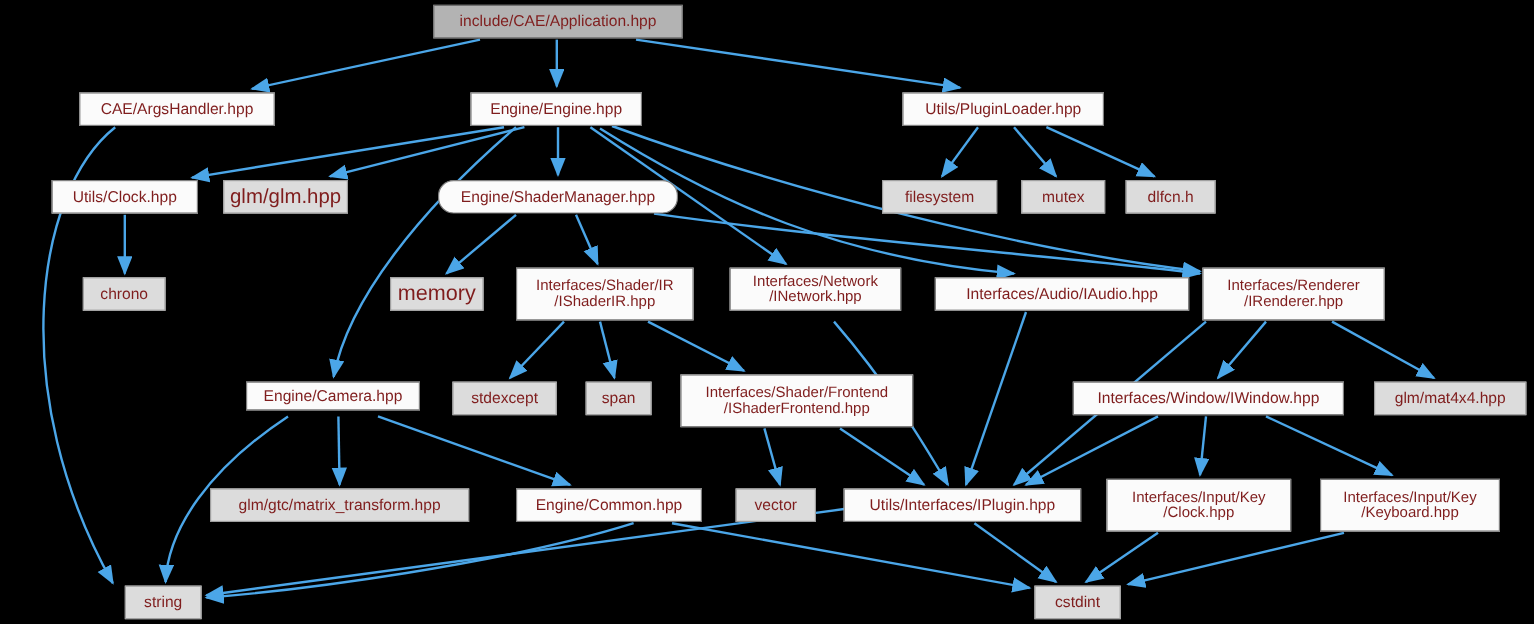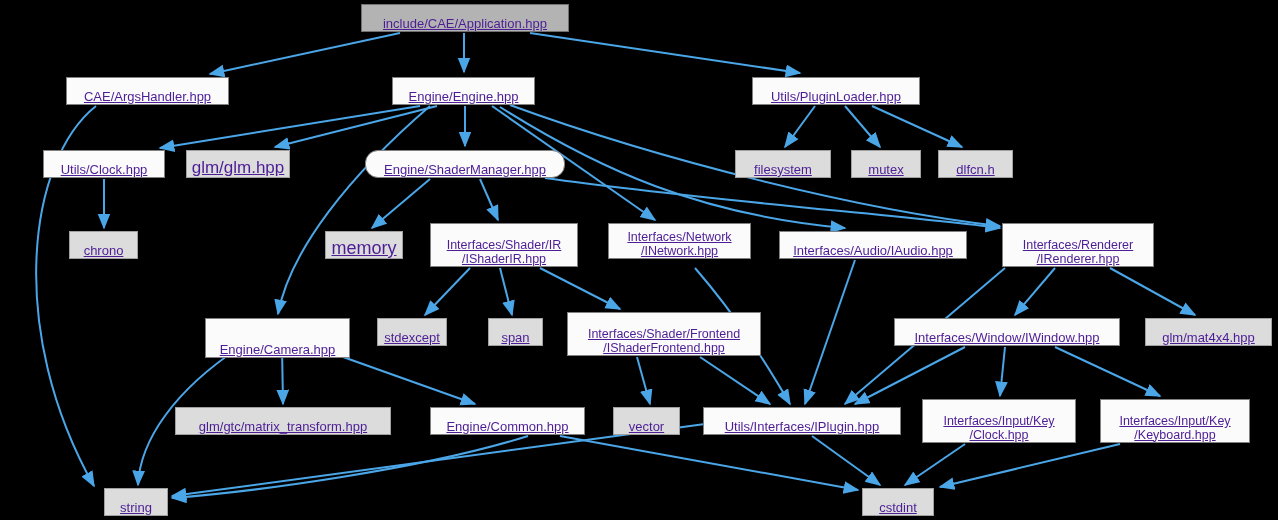--- a/index.html
+++ b/index.html
@@ -1,21 +1,21 @@
 <!DOCTYPE html>
 <html><head>
 <meta charset="utf-8">
 <style>
   html,body{margin:0;padding:0;background:#000;}
   #canvas{position:relative;width:1278px;height:520px;background:#000;overflow:hidden;
           font-family:"Liberation Sans",sans-serif;}
   #edges{position:absolute;left:0;top:0;width:1278px;height:520px;}
-  .node{position:absolute;box-sizing:border-box;display:flex;align-items:flex-end;
+  .node{position:absolute;box-sizing:border-box;display:flex;align-items:center;
         justify-content:center;text-align:center;border:1px solid #808080;
-        color:#4c1d95;line-height:1.08;white-space:pre;text-decoration:underline;}
+        color:#7f1d1d;line-height:1.08;white-space:pre;}
   .node.hdr{background:#fbfbfb;border-color:#808080;}
   .node.sys{background:#dcdcdc;border-color:#a0a0a0;}
   .node.root{background:#b3b3b3;border-color:#707070;}
   .node span{display:block;}
 </style>
 </head>
 <body>
 
 <div id="canvas">
   <svg id="edges" viewBox="0 0 1278 520">
@@ -75,24 +75,24 @@
       <div class="node hdr" style="left: 43px; top: 150px; width: 122px; height: 28px; font-size: 13px;"><div><span>Utils/Clock.hpp</span></div></div>
       <div class="node sys" style="left: 186px; top: 150px; width: 104px; height: 28px; font-size: 17px;"><div><span>glm/glm.hpp</span></div></div>
       <div class="node hdr" style="left: 365px; top: 150px; width: 200px; height: 28px; font-size: 13px; border-radius: 13px;"><div><span>Engine/ShaderManager.hpp</span></div></div>
       <div class="node sys" style="left: 735px; top: 150px; width: 96px; height: 28px; font-size: 13px;"><div><span>filesystem</span></div></div>
       <div class="node sys" style="left: 851px; top: 150px; width: 70px; height: 28px; font-size: 13px;"><div><span>mutex</span></div></div>
       <div class="node sys" style="left: 938px; top: 150px; width: 75px; height: 28px; font-size: 13px;"><div><span>dlfcn.h</span></div></div>
       <div class="node sys" style="left: 69px; top: 231px; width: 69px; height: 28px; font-size: 13px;"><div><span>chrono</span></div></div>
       <div class="node sys" style="left: 325px; top: 231px; width: 78px; height: 28px; font-size: 18px;"><div><span>memory</span></div></div>
       <div class="node hdr" style="left: 430px; top: 223px; width: 148px; height: 44px; font-size: 12.5px;"><div><span>Interfaces/Shader/IR</span><span>/IShaderIR.hpp</span></div></div>
       <div class="node hdr" style="left: 608px; top: 223px; width: 143px; height: 36px; font-size: 12.5px;"><div><span>Interfaces/Network</span><span>/INetwork.hpp</span></div></div>
-      <div class="node hdr" style="left: 779px; top: 231px; width: 188px; height: 28px; font-size: 13px;"><div><span>Interfaces/Audio/IAudio.hpp</span></div></div>
+      <div class="node hdr" style="left: 779px; top: 231px; width: 212px; height: 28px; font-size: 13px;"><div><span>Interfaces/Audio/IAudio.hpp</span></div></div>
       <div class="node hdr" style="left: 1002px; top: 223px; width: 152px; height: 44px; font-size: 12.5px;"><div><span>Interfaces/Renderer</span><span>/IRenderer.hpp</span></div></div>
-      <div class="node hdr" style="left: 205px; top: 318px; width: 145px; height: 40px; font-size: 13px;"><div><span>Engine/Camera.hpp</span></div></div>
-      <div class="node sys" style="left: 377px; top: 318px; width: 70px; height: 28px; font-size: 13px;"><div><span>stdexcept</span></div></div>
+      <div class="node hdr" style="left: 205px; top: 318px; width: 145px; height: 24px; font-size: 13px;"><div><span>Engine/Camera.hpp</span></div></div>
+      <div class="node sys" style="left: 377px; top: 318px; width: 87px; height: 28px; font-size: 13px;"><div><span>stdexcept</span></div></div>
       <div class="node sys" style="left: 488px; top: 318px; width: 55px; height: 28px; font-size: 13px;"><div><span>span</span></div></div>
       <div class="node hdr" style="left: 567px; top: 312px; width: 194px; height: 44px; font-size: 12.5px;"><div><span>Interfaces/Shader/Frontend</span><span>/IShaderFrontend.hpp</span></div></div>
       <div class="node hdr" style="left: 894px; top: 318px; width: 226px; height: 28px; font-size: 13px;"><div><span>Interfaces/Window/IWindow.hpp</span></div></div>
       <div class="node sys" style="left: 1145px; top: 318px; width: 127px; height: 28px; font-size: 13px;"><div><span>glm/mat4x4.hpp</span></div></div>
       <div class="node sys" style="left: 175px; top: 407px; width: 216px; height: 28px; font-size: 13px;"><div><span>glm/gtc/matrix_transform.hpp</span></div></div>
       <div class="node hdr" style="left: 430px; top: 407px; width: 155px; height: 28px; font-size: 13px;"><div><span>Engine/Common.hpp</span></div></div>
       <div class="node sys" style="left: 613px; top: 407px; width: 67px; height: 28px; font-size: 13px;"><div><span>vector</span></div></div>
       <div class="node hdr" style="left: 703px; top: 407px; width: 198px; height: 28px; font-size: 13px;"><div><span>Utils/Interfaces/IPlugin.hpp</span></div></div>
       <div class="node hdr" style="left: 922px; top: 399px; width: 154px; height: 44px; font-size: 12.5px;"><div><span>Interfaces/Input/Key</span><span>/Clock.hpp</span></div></div>
       <div class="node hdr" style="left: 1100px; top: 399px; width: 150px; height: 44px; font-size: 12.5px;"><div><span>Interfaces/Input/Key</span><span>/Keyboard.hpp</span></div></div>

